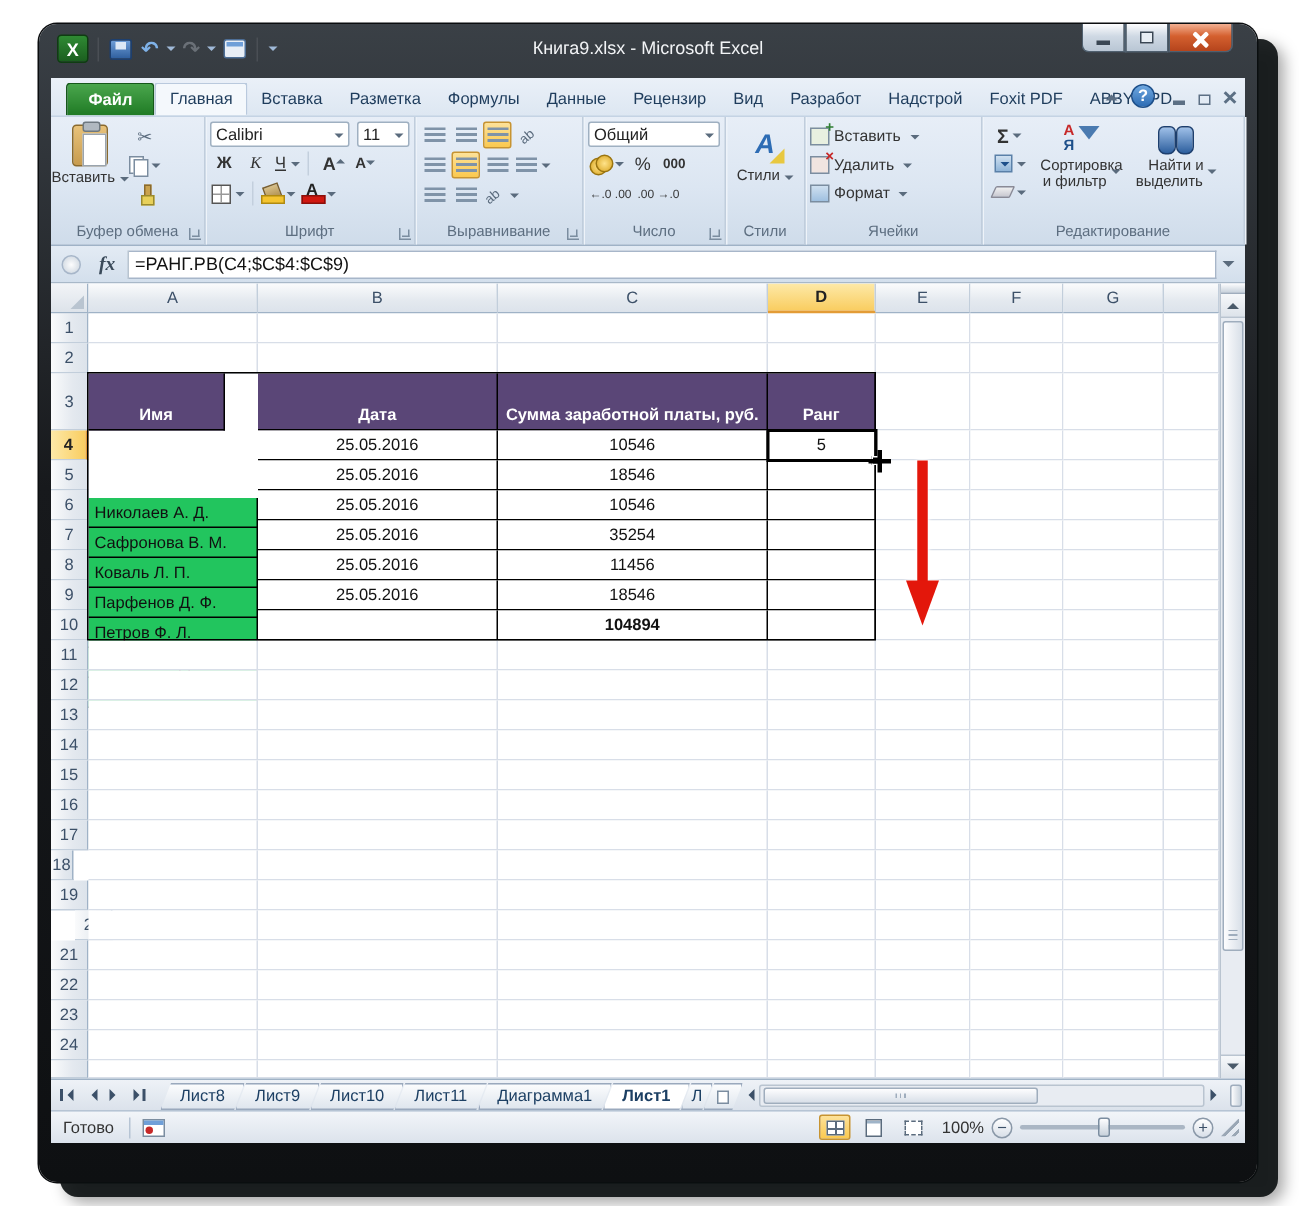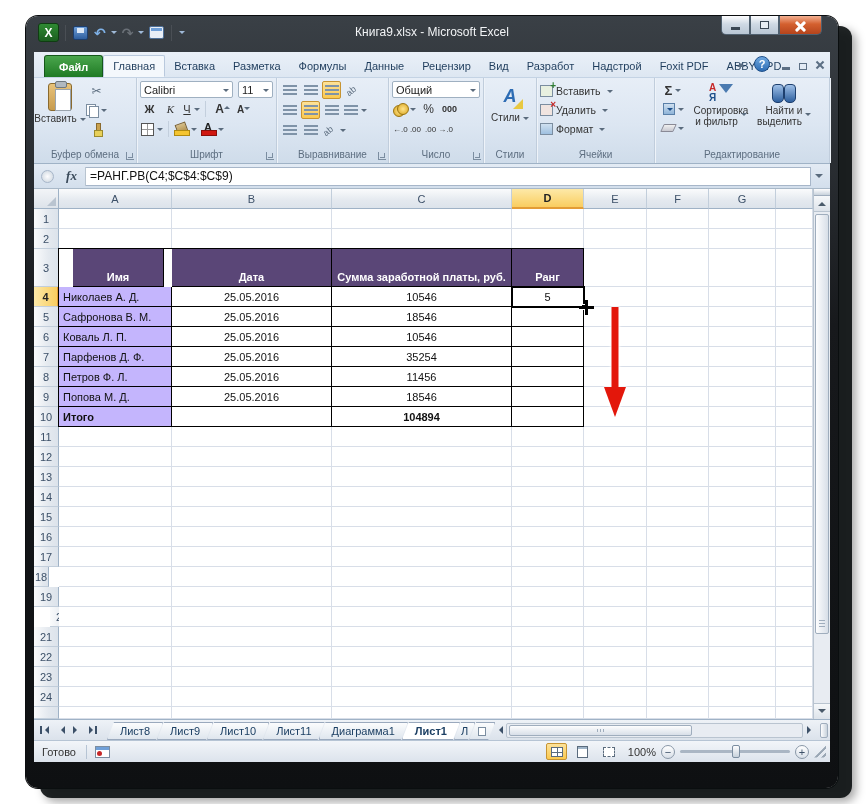--- a/index.html
+++ b/index.html
@@ -159,21 +159,21 @@
   .ghead.sel{background:linear-gradient(#fde9a8,#f9cd60);border-bottom:2px solid #e39c36;color:#222;font-weight:bold;}
   .rhead{position:absolute;background:linear-gradient(90deg,#fafbfc,#e4e9ef 60%,#dce3eb);border-right:1px solid #9fb2c6;border-bottom:1px solid #c2cedb;
     font-size:11px;color:#3c5068;display:flex;align-items:center;justify-content:center;}
   .rhead.sel{background:linear-gradient(90deg,#fde9a8,#f9cd60);border-right:2px solid #e39c36;color:#222;font-weight:bold;}
   .corner{position:absolute;background:linear-gradient(#f2f4f7,#dde3ea);border-right:1px solid #9fb2c6;border-bottom:1px solid #9fb2c6;}
   .corner::after{content:"";position:absolute;right:2px;bottom:2px;width:0;height:0;border-left:9px solid transparent;border-bottom:9px solid #b9c4d0;}
   .gcell{position:absolute;background:#fff;border-right:1px solid #d8dee8;border-bottom:1px solid #d8dee8;font-size:11px;color:#111;
     display:flex;align-items:center;justify-content:center;overflow:hidden;}
   .thead{background:#5a4677;color:#fff;font-weight:bold;border-right:1px solid #000;border-bottom:1px solid #000;
     text-align:center;line-height:12px;align-items:flex-end;padding-bottom:3px;}
-  .tname{border-right:1px solid #000;border-bottom:1px solid #000;background:#c4b5fd;justify-content:flex-start;padding-left:4px;}
+  .tname{border-right:1px solid #000;border-bottom:1px solid #000;background:#22c55e;justify-content:flex-start;padding-left:4px;margin-top:45px;}
   .tnum{border-right:1px solid #000;border-bottom:1px solid #000;}
   .tbold{font-weight:bold;}
   .tablebox{position:absolute;border:1px solid #000;pointer-events:none;}
   .selbox{position:absolute;border:2px solid #000;background:transparent;}
   .fillhandle{position:absolute;right:-4px;bottom:-4px;width:6px;height:6px;background:#000;border:1px solid #fff;}
   .pluscur{position:absolute;width:15px;height:15px;}
   .pluscur::before{content:"";position:absolute;left:0;top:6px;width:15px;height:3px;background:#000;}
   .pluscur::after{content:"";position:absolute;left:6px;top:0;width:3px;height:15px;background:#000;}
   .vscroll{position:absolute;right:0;top:0;width:17px;height:530px;background:#e8ecf2;border-left:1px solid #b9c4d0;}
   .vnub{height:7px;background:linear-gradient(#fdfdfe,#c8d2dc);border-bottom:1px solid #9fadbd;}
@@ -521,21 +521,21 @@
           <div class="rhead" style="left: 0px; top: 40px; width: 25px; height: 20px;">2</div>
           <div class="gcell" style="left: 25px; top: 40px; width: 113px; height: 20px;"></div>
           <div class="gcell" style="left: 138px; top: 40px; width: 160px; height: 20px;"></div>
           <div class="gcell" style="left: 298px; top: 40px; width: 180px; height: 20px;"></div>
           <div class="gcell" style="left: 478px; top: 40px; width: 72px; height: 20px;"></div>
           <div class="gcell" style="left: 550px; top: 40px; width: 63px; height: 20px;"></div>
           <div class="gcell" style="left: 613px; top: 40px; width: 62px; height: 20px;"></div>
           <div class="gcell" style="left: 675px; top: 40px; width: 67px; height: 20px;"></div>
           <div class="gcell" style="left: 742px; top: 40px; width: 37px; height: 20px;"></div>
           <div class="rhead" style="left: 0px; top: 60px; width: 25px; height: 38px;">3</div>
-          <div class="gcell thead" style="left: 39px; top: 60px; width: 91px; height: 38px;">Имя</div>
+          <div class="gcell thead" style="left: 25px; top: 60px; width: 91px; height: 38px;">Имя</div>
           <div class="gcell thead" style="left: 138px; top: 60px; width: 160px; height: 38px;">Дата</div>
           <div class="gcell thead" style="left: 298px; top: 60px; width: 180px; height: 38px;">Сумма заработной платы, руб.</div>
           <div class="gcell thead" style="left: 478px; top: 60px; width: 72px; height: 38px;">Ранг</div>
           <div class="gcell" style="left: 550px; top: 60px; width: 63px; height: 38px;"></div>
           <div class="gcell" style="left: 613px; top: 60px; width: 62px; height: 38px;"></div>
           <div class="gcell" style="left: 675px; top: 60px; width: 67px; height: 38px;"></div>
           <div class="gcell" style="left: 742px; top: 60px; width: 37px; height: 38px;"></div>
           <div class="rhead sel" style="left: 0px; top: 98px; width: 25px; height: 20px;">4</div>
           <div class="gcell tname" style="left: 25px; top: 98px; width: 113px; height: 20px;">Николаев А. Д.</div>
           <div class="gcell tnum" style="left: 138px; top: 98px; width: 160px; height: 20px;">25.05.2016</div>

